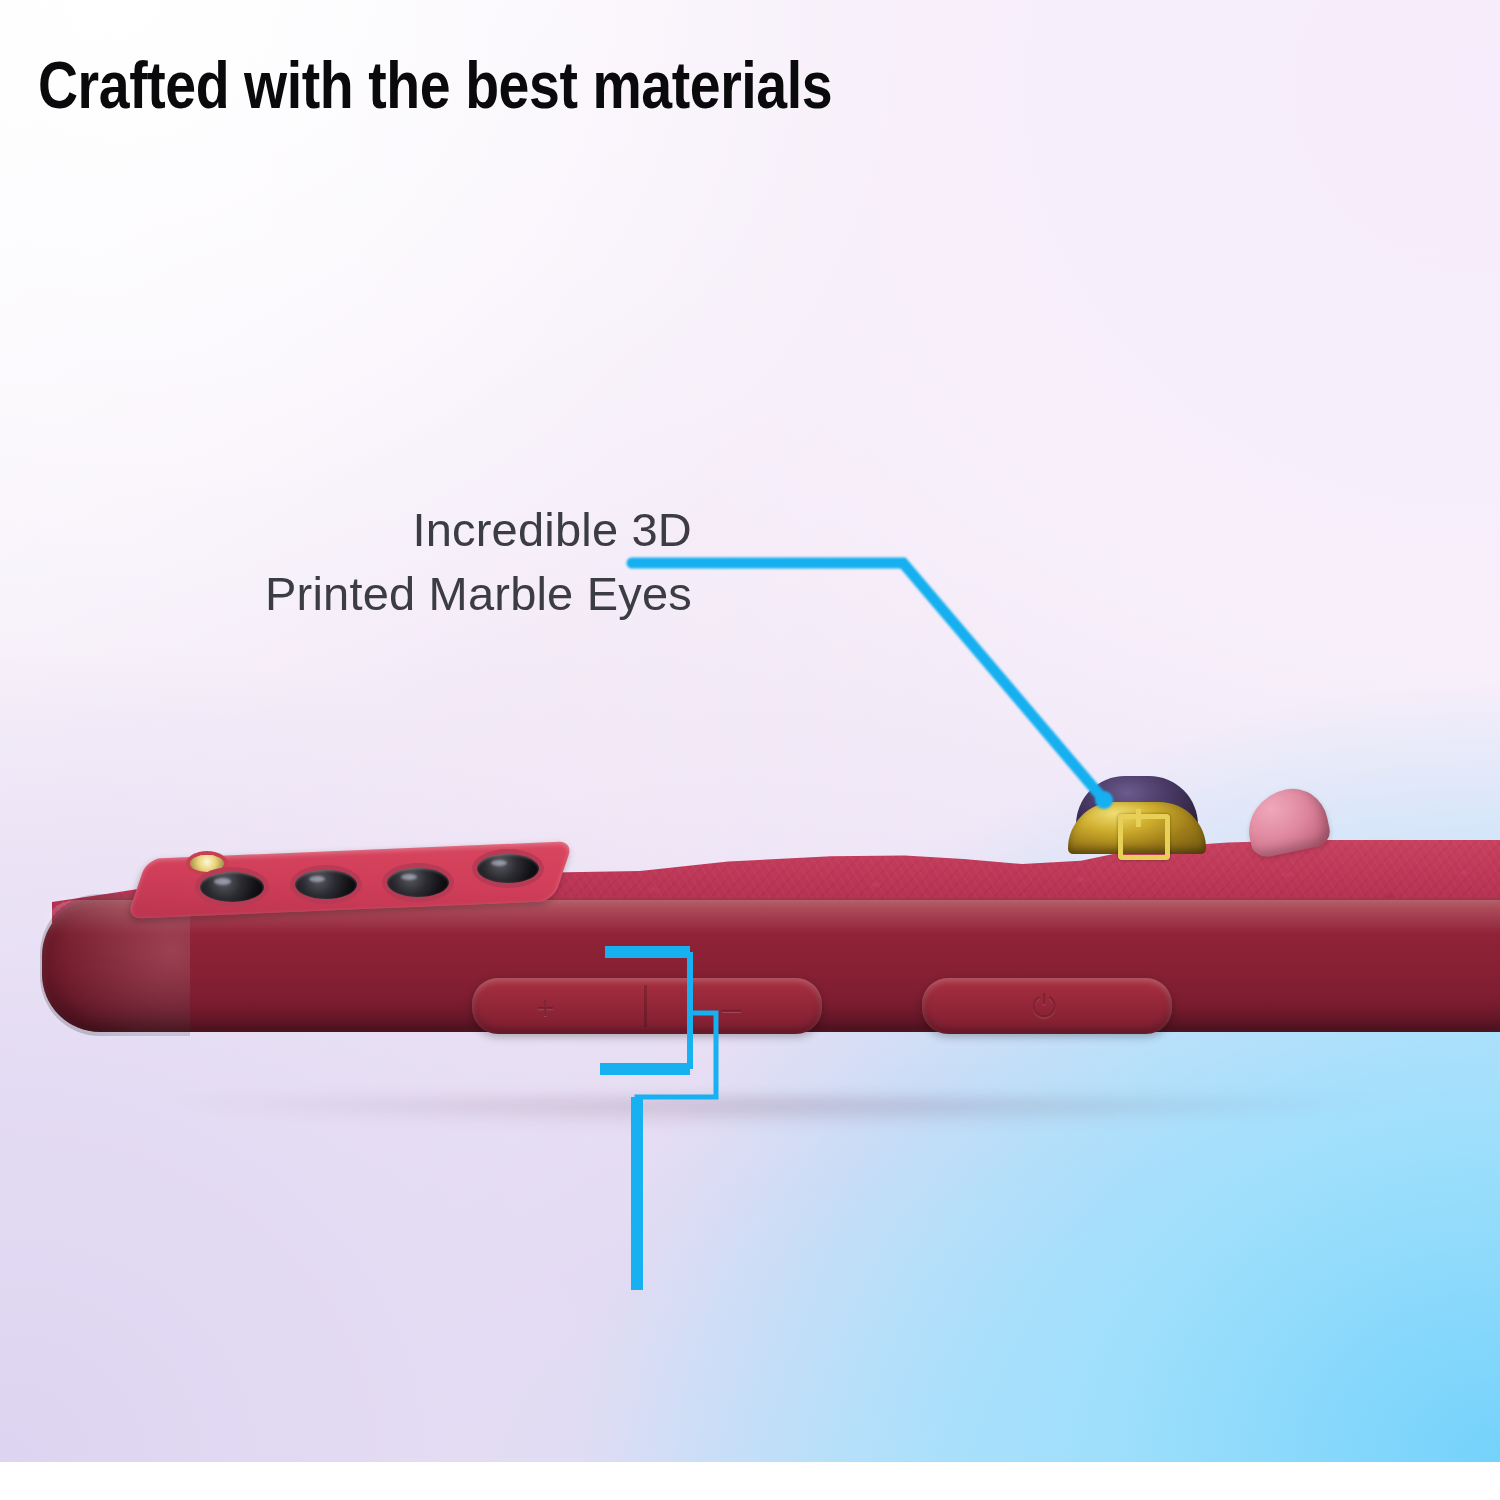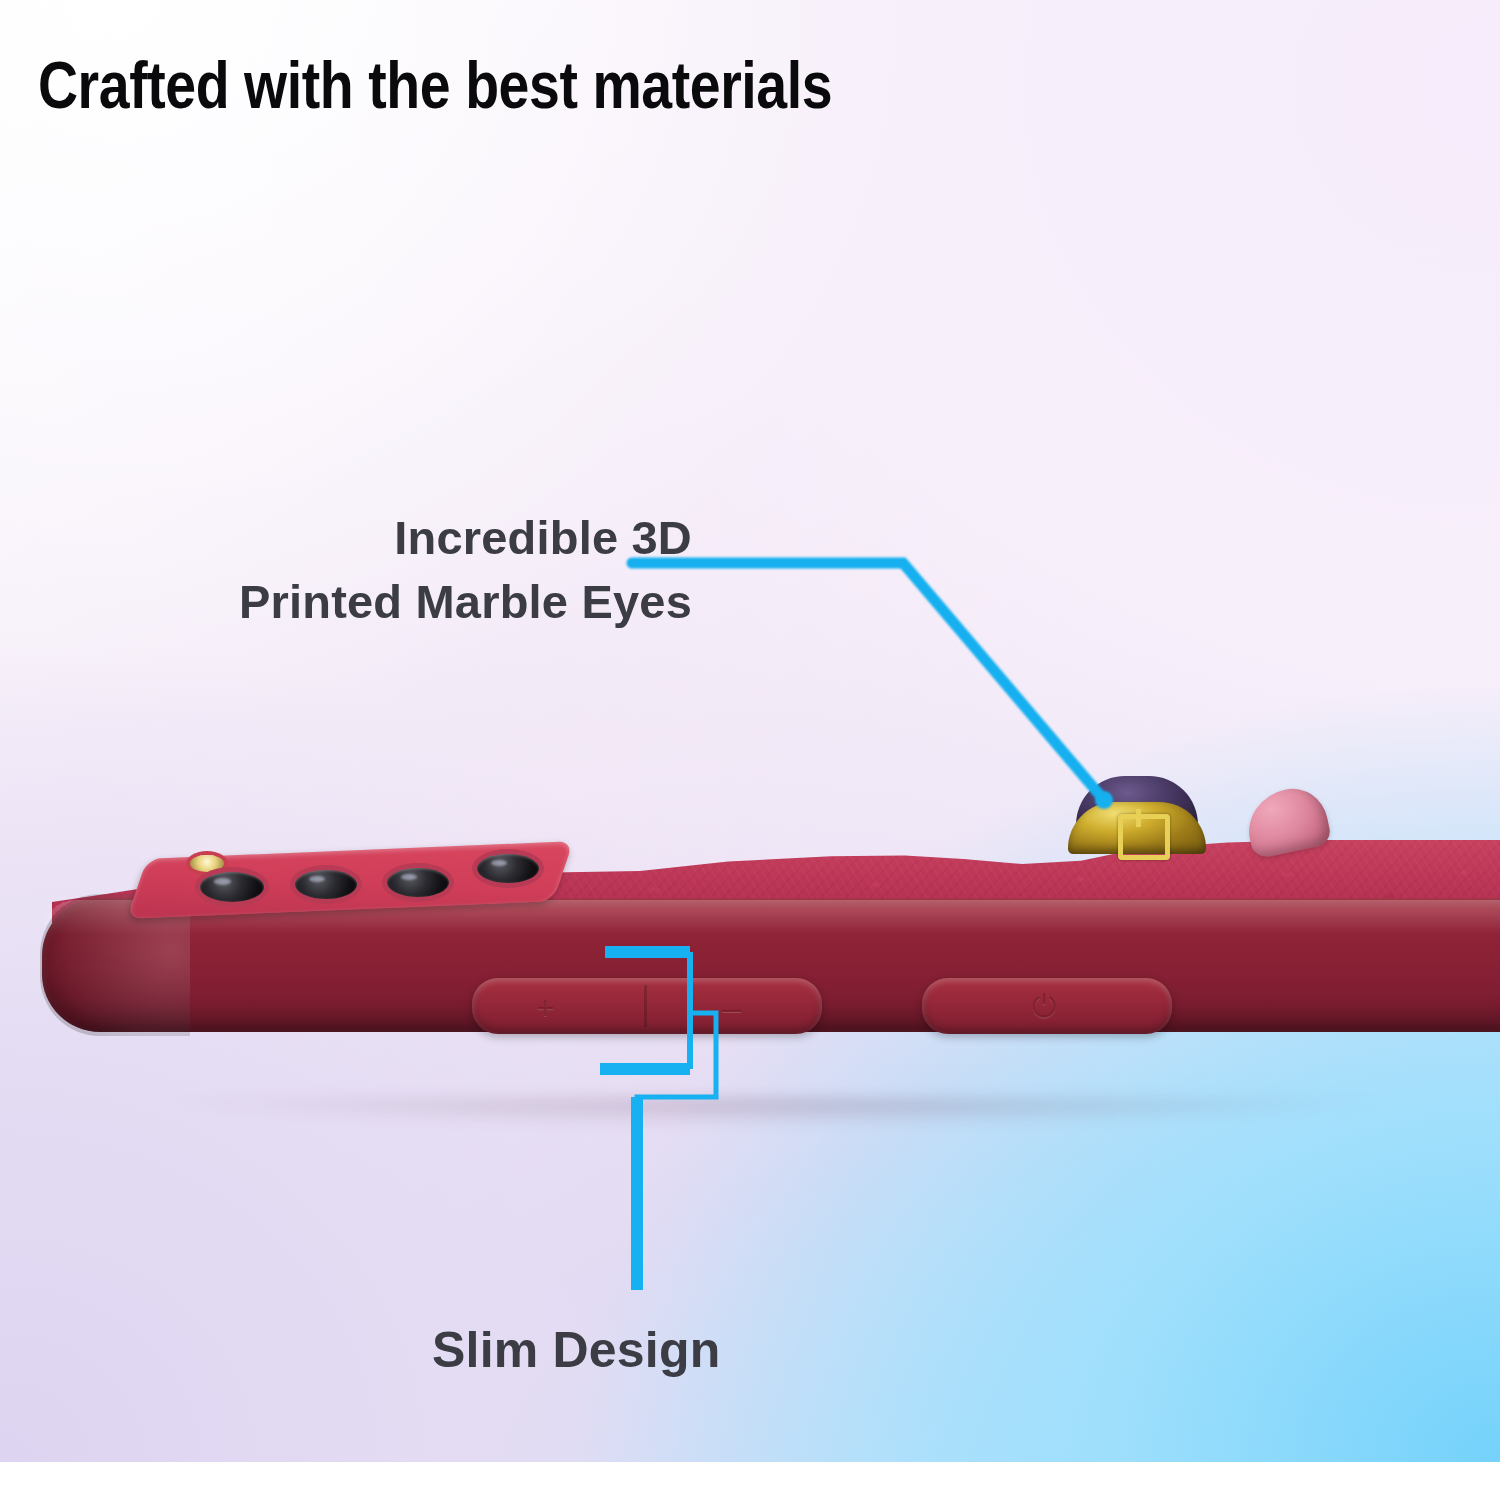--- a/index.html
+++ b/index.html
@@ -24,22 +24,22 @@
     font-size:66px;line-height:1;
     font-weight:700;color:#0a0a0c;
     letter-spacing:-.5px;
     transform:scaleX(.84);transform-origin:left top;
     white-space:nowrap;
   }
 
   
   .callout{
     position:absolute;color:#3b3c44;
-    font-size:47px;line-height:1.36;font-weight:700;
-    letter-spacing:.2px;white-space:pre-line;margin-top:8px;
+    font-size:47px;line-height:1.36;font-weight:400;
+    letter-spacing:.2px;white-space:pre-line;
   }
   #label-eyes{left:162px;top:498px;text-align:right;width:530px;}
   #label-slim{left:432px;top:1308px;font-size:50px;}
 
   
   #pointers{position:absolute;left:0;top:0;width:1500px;height:1500px;pointer-events:none;}
 
   
   #case{
     position:absolute;left:42px;top:828px;width:1500px;height:300px;
@@ -194,21 +194,20 @@
 </head>
 <body>
 
 <div id="stage">
 
   <div id="headline">Crafted with the best materials</div>
 
   <div class="callout" id="label-eyes">Incredible 3D
 Printed Marble Eyes</div>
 
-  <div class="callout" id="label-slim">Slim Design</div>
 
   <div id="case-shadow"></div>
 
   <div id="case">
 
     <div class="back-plane">
       <div class="grain"></div>
     </div>
 
     <div class="seam"></div>

